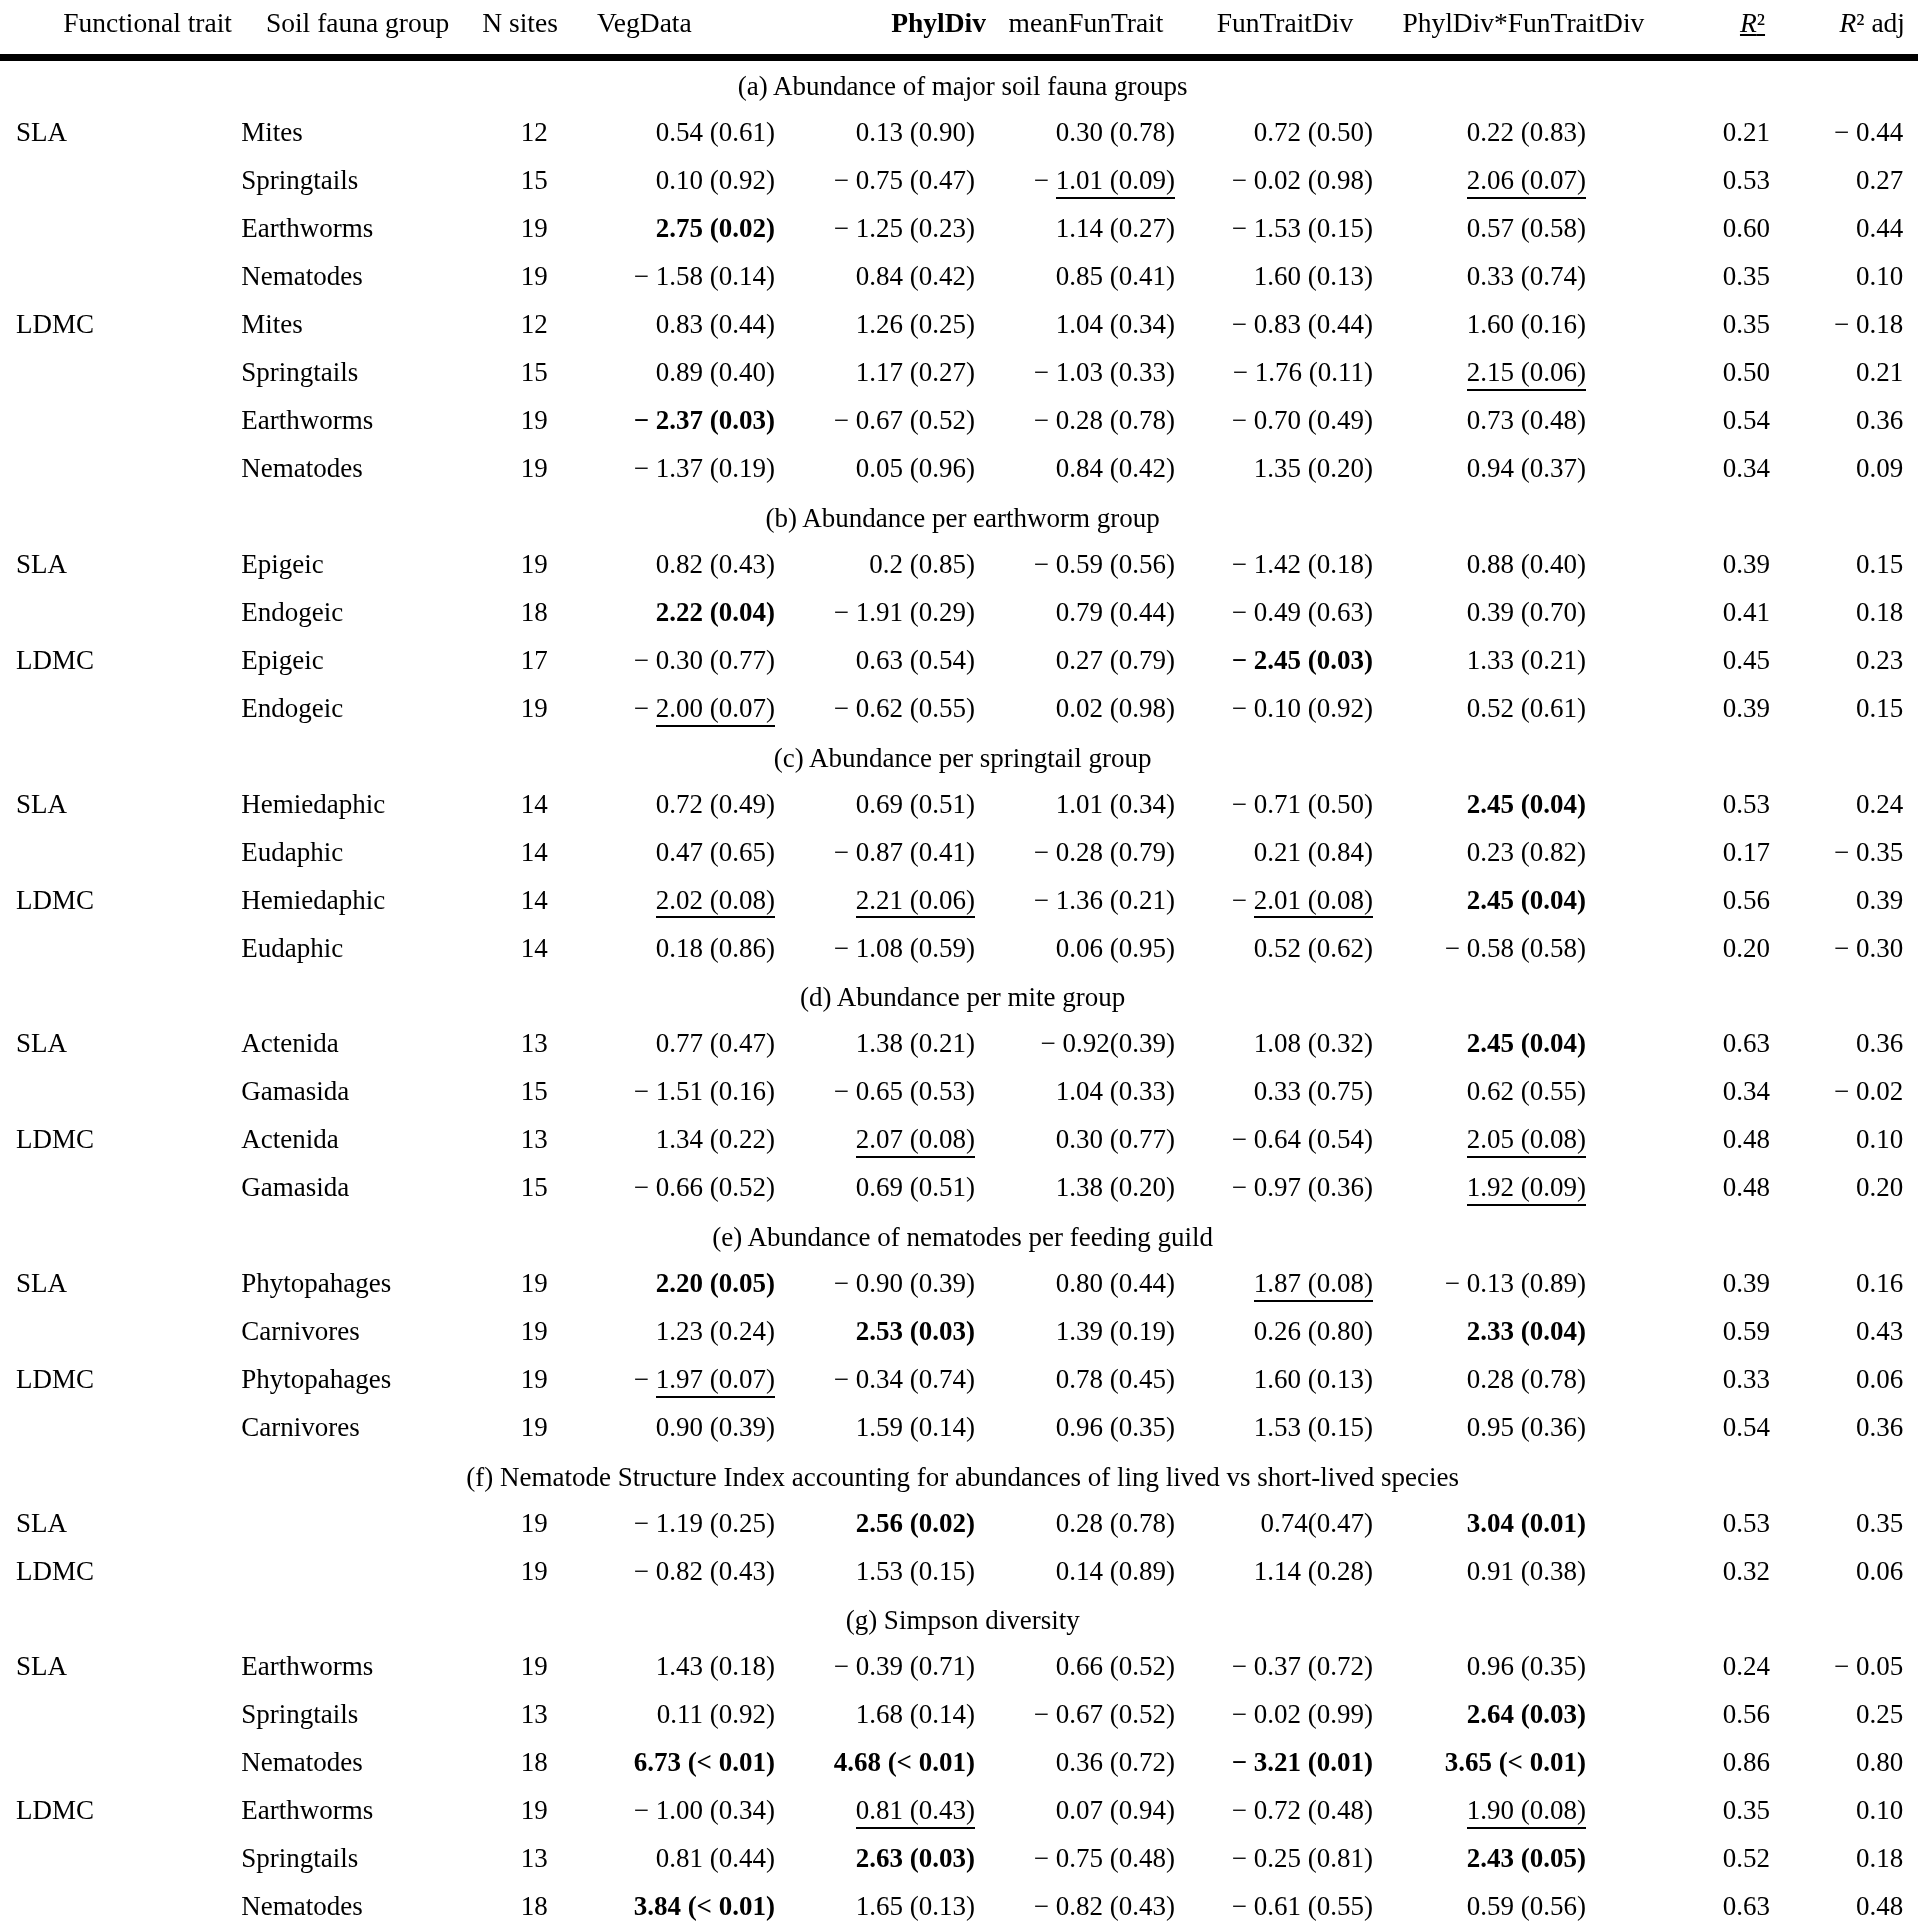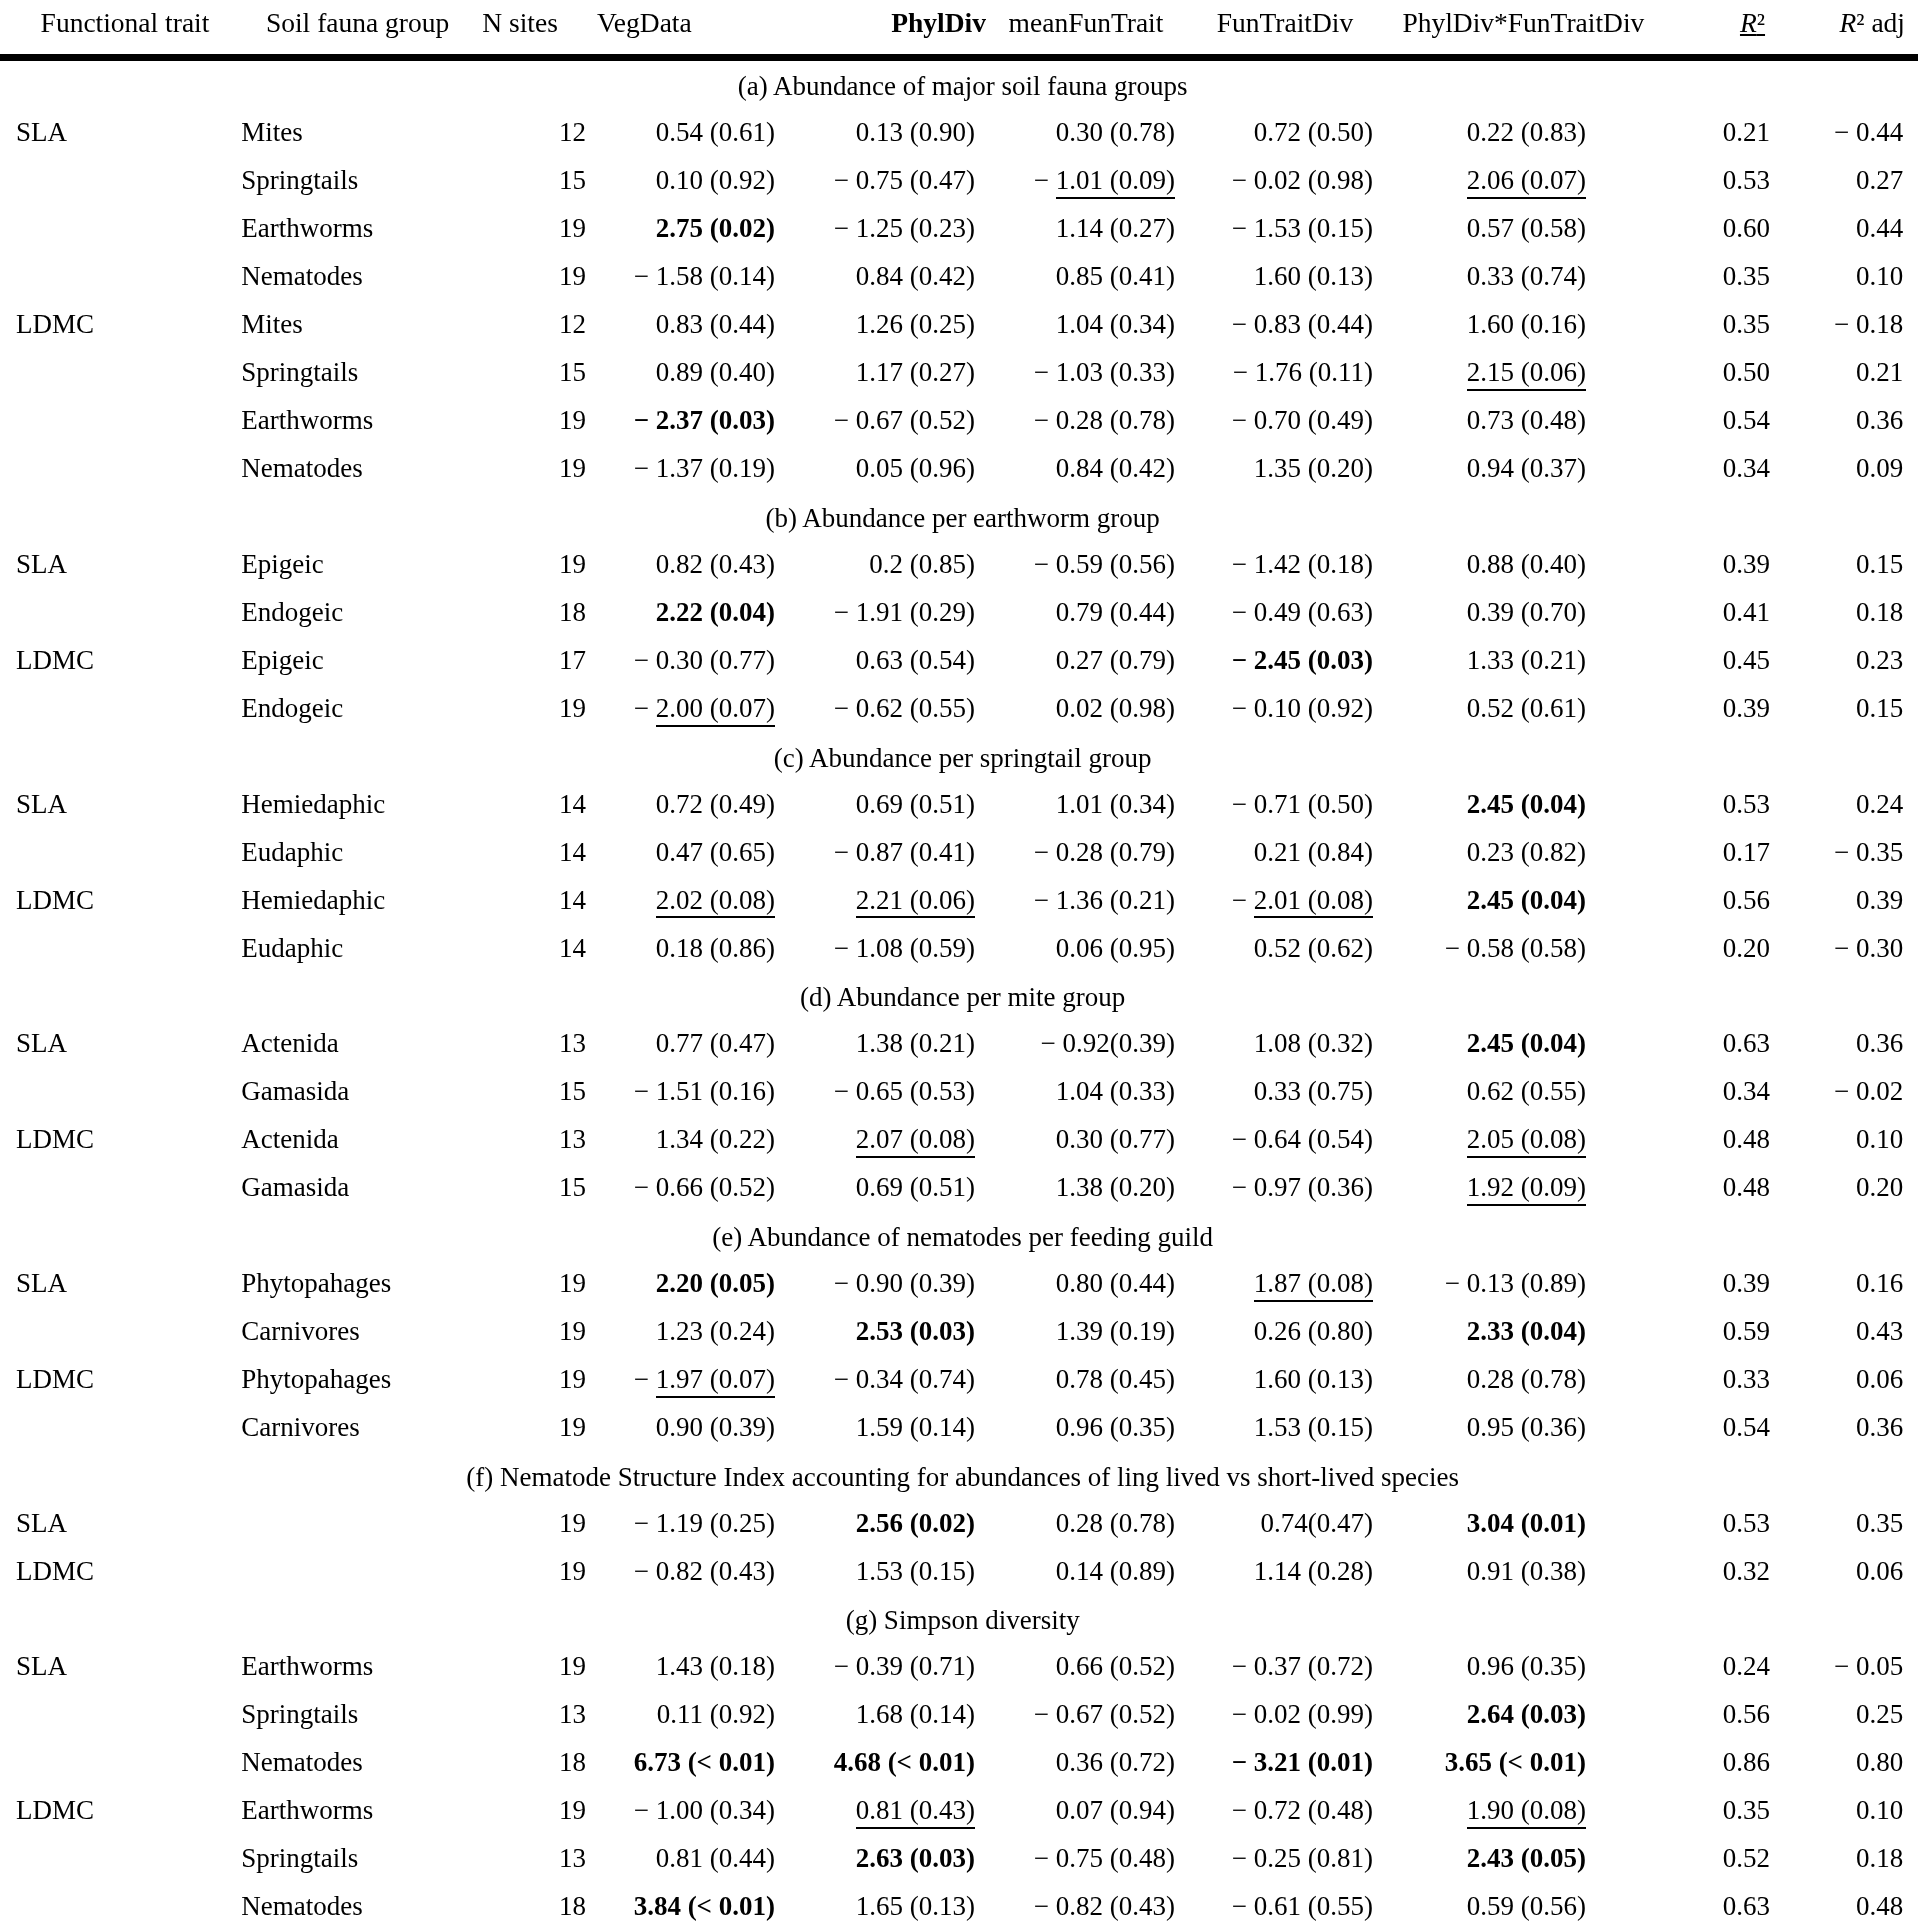--- a/index.html
+++ b/index.html
@@ -16,21 +16,21 @@
   }
   thead th{
     font-weight:normal;
     font-size:27.5px;
     vertical-align:top;
     padding:7.3px 0 14.7px 0;
     border-bottom:7.3px solid #000;
     white-space:nowrap;
   }
   
-  .h0{text-align:center;padding-left:18px;}
+  .h0{text-align:right;padding-left:18px;}
   .h1{text-align:center;padding-left:9.2px;}
   .h2{text-align:left;padding-left:8.3px;}
   .h3{text-align:left;padding-left:11px;}
   .h4{text-align:right;font-weight:bold;}
   .h5{text-align:center;}
   .h6{text-align:center;}
   .h7{text-align:left;padding-left:18.4px;}
   .h8{text-align:center;padding-left:26px;text-decoration:underline;}
   .h9{text-align:right;padding-right:13px;}
 
@@ -41,21 +41,21 @@
     padding:0;
   }
   tr.section-row td{
     height:44px;
     text-align:center;
     padding-left:7.3px;
     padding-top:3.7px;
   }
   td.c-trait{text-align:left;padding-left:16px;}
   td.c-group{text-align:left;padding-left:9.2px;}
-  td.c-nsites{text-align:right;padding-left:8.3px;}
+  td.c-nsites{text-align:center;padding-left:8.3px;}
   td.num{text-align:right;}
   td.c3,td.c4,td.c5,td.c6{padding-right:11px;}
   td.c7{padding-right:101px;}
   td.c8{padding-right:22px;}
   td.c9{padding-right:14.7px;}
   b{font-weight:bold;}
   .u{border-bottom:2.8px solid #000;padding-bottom:1.8px;}
 </style>
 </head>
 <body>

